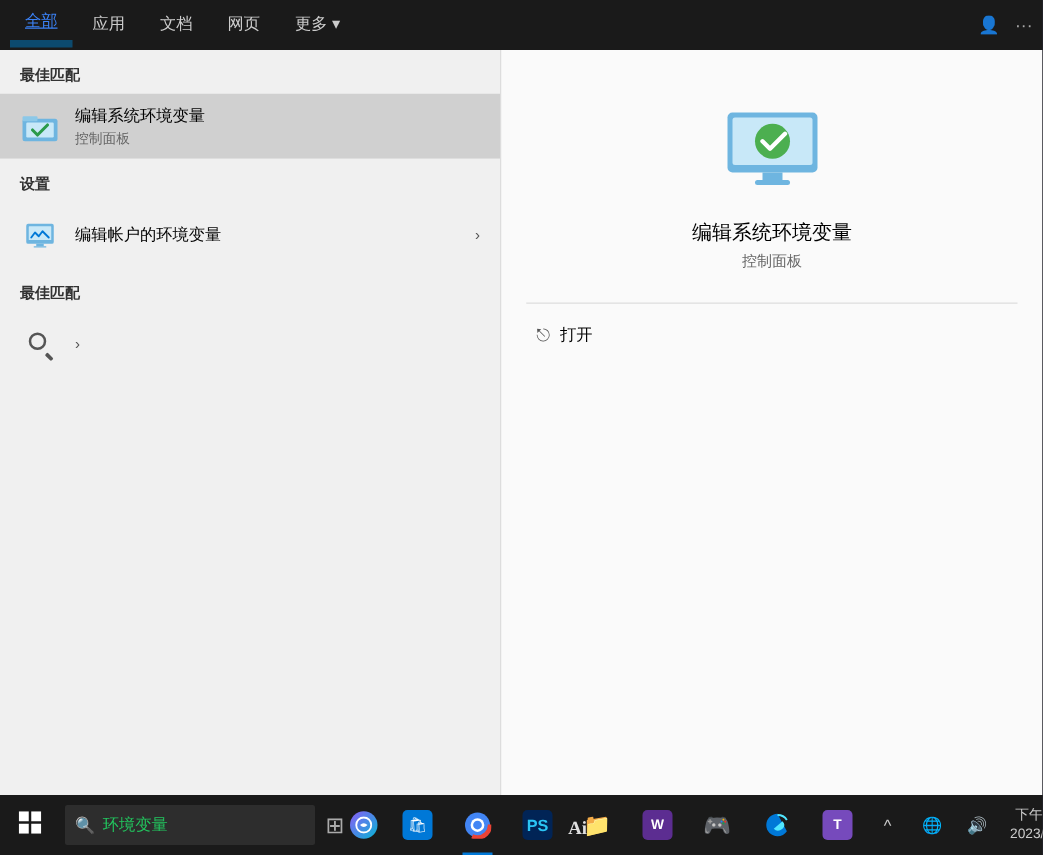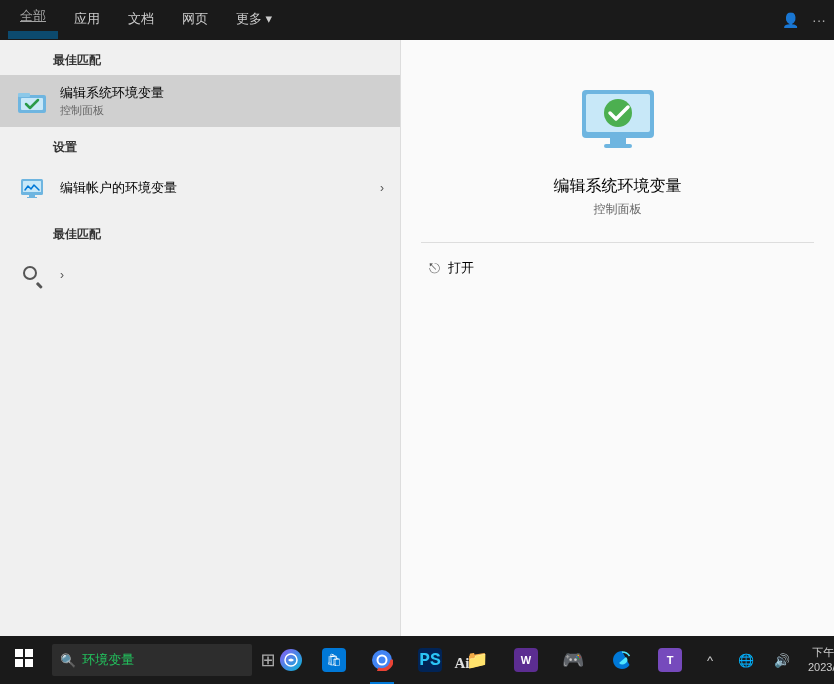--- a/index.html
+++ b/index.html
@@ -74,22 +74,22 @@
     .tab-item {
       color: #ccc;
       padding: 6px 12px;
       font-size: 13px;
       cursor: pointer;
       border-bottom: 2px solid transparent;
       white-space: nowrap;
     }
 
     .tab-item.active {
-      color: #a3a3a3;
-      border-bottom: 8px solid #0c4a6e;
+      color: #3b82f6;
+      border-bottom: 6px solid #0c4a6e;
       text-decoration: underline;
     }
 
     .tabs-bar-spacer { flex: 1; }
 
     .tabs-bar-icons {
       display: flex;
       gap: 12px;
       align-items: center;
     }
@@ -107,21 +107,20 @@
       padding: 0;
       overflow-y: auto;
     }
 
     .section-label {
       font-size: 12px;
       font-weight: 600;
       color: #333;
       padding: 12px 16px 6px 16px;
       background: #f0f0f0;
-      margin-left: 37px;
     }
 
     .result-item {
       display: flex;
       align-items: center;
       padding: 8px 16px;
       cursor: pointer;
       background: transparent;
       gap: 12px;
       min-height: 52px;
@@ -529,21 +528,21 @@
         <svg width="22" height="22" viewBox="0 0 22 22">
           <circle cx="11" cy="11" r="10" fill="#4285f4"></circle>
           <circle cx="11" cy="11" r="10" fill="none" stroke="#ea4335" stroke-width="3.5" stroke-dasharray="20 42" stroke-dashoffset="0"></circle>
           <circle cx="11" cy="11" r="5.5" fill="white"></circle>
           <circle cx="11" cy="11" r="3.5" fill="#4285f4"></circle>
         </svg>
       </div>
     </div>
 
     <div class="taskbar-app">
-      <div class="taskbar-app-icon" style="background:#012456; color:#2bc5f5; font-size:18px; font-weight:bold;font-family:Liberation Mono, monospace;">PS</div>
+      <div class="taskbar-app-icon" style="background:#012456; color:#2bc5f5; font-size:13px; font-weight:bold;">PS</div>
     </div>
 
     <div class="taskbar-app">
       <div class="taskbar-app-icon" style="font-size:18px;">📁</div>
     </div>
 
     <div class="taskbar-app">
       <div class="taskbar-app-icon" style="background:#5c2d91; color:white; font-size:11px; font-weight:bold;">W</div>
     </div>
 

